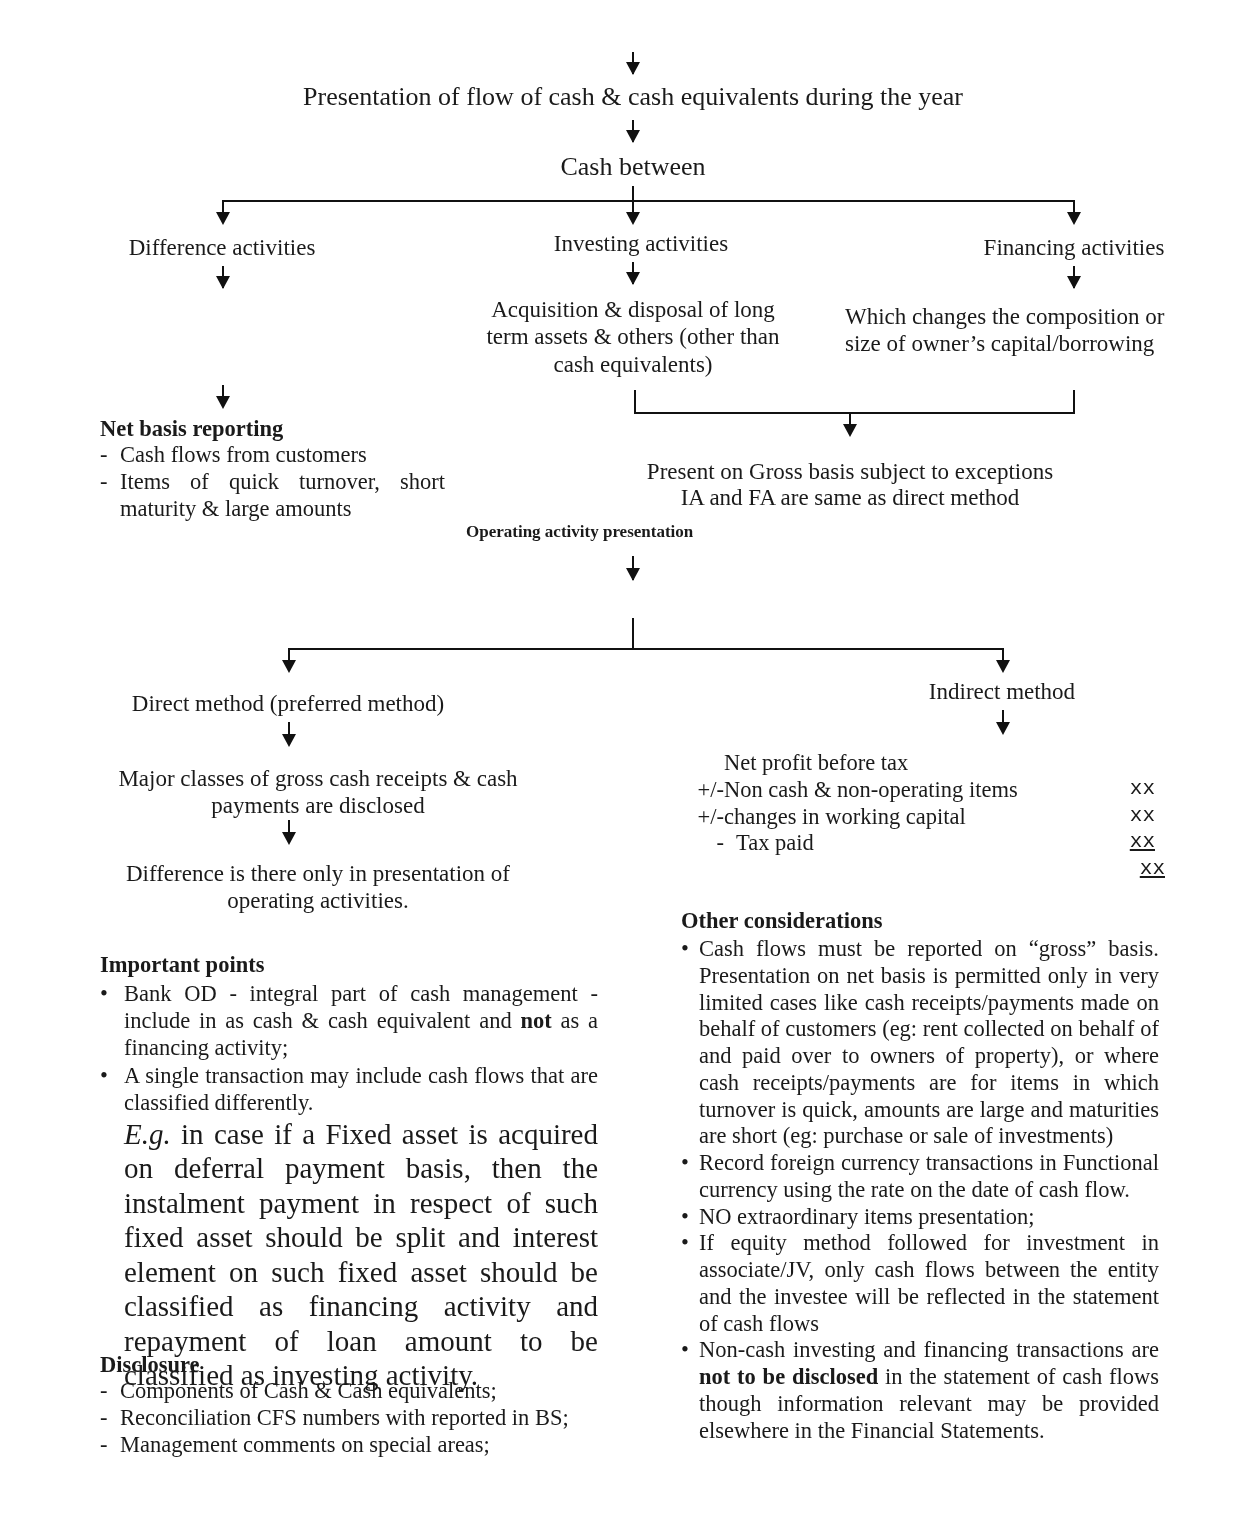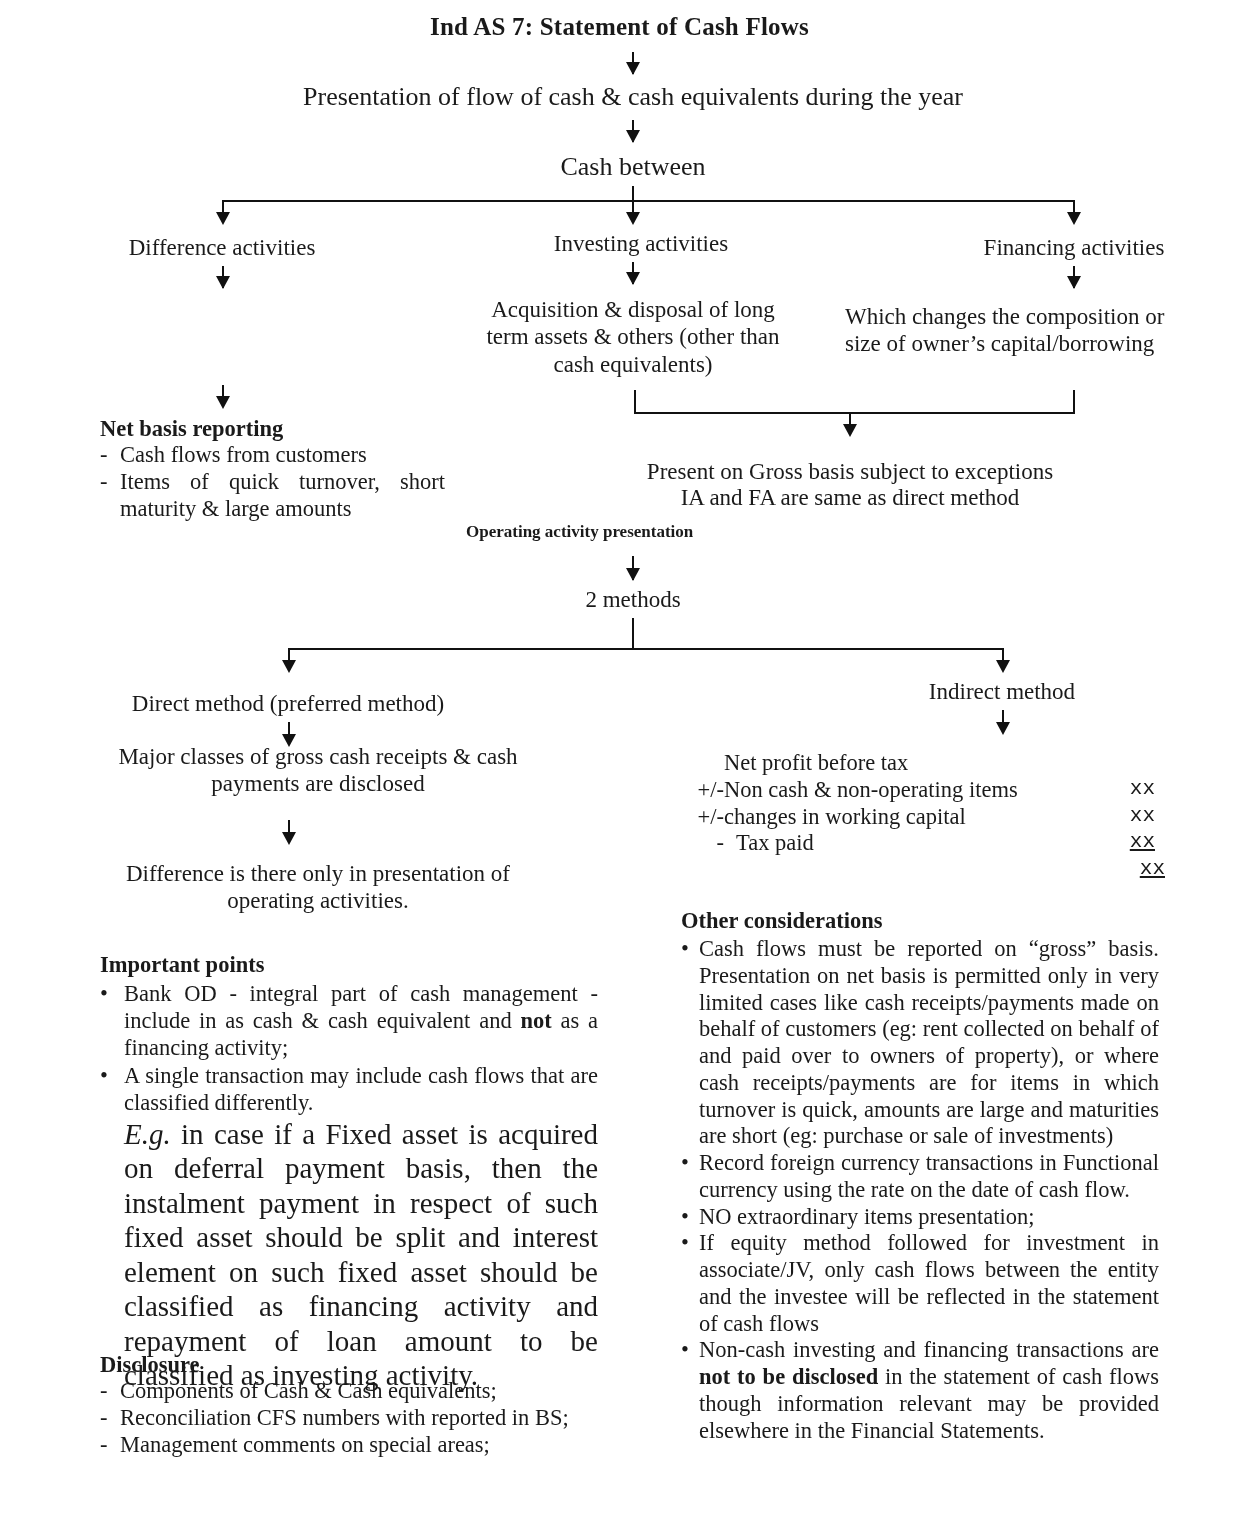--- a/index.html
+++ b/index.html
@@ -99,21 +99,20 @@
     flex: 0 0 auto;
     font-family: Liberation Mono, monospace;
   }
   .amt-val.u { text-decoration: underline; }
 </style>
 </head>
 <body>
 
 <div id="page">
 
-  <div class="tb title ctr" style="left:0; top:12px; width:1239px;">Ind AS 7: Statement of Cash Flows</div>
 
   <div class="vline" style="left:632px; top:52px; height:22px;"></div>
   <div class="ahead" style="left:626px; top:62px;"></div>
 
   <div class="tb lvl1 ctr" style="left:219px; top:82px; width:828px;">Presentation of flow of cash &amp; cash equivalents during the year</div>
 
   <div class="vline" style="left:632px; top:120px; height:22px;"></div>
   <div class="ahead" style="left:626px; top:130px;"></div>
 
   <div class="tb lvl1 ctr" style="left:433px; top:152px; width:400px;">Cash between</div>
@@ -168,35 +167,34 @@
   <div class="ahead" style="left:843px; top:424px;"></div>
 
   <div class="tb node ctr" style="left:560px; top:458px; width:580px;">Present on Gross basis subject to exceptions</div>
   <div class="tb node ctr" style="left:560px; top:484px; width:580px;">IA and FA are same as direct method</div>
 
   <div class="tb hd left" style="left:466px; top:522px; width:520px; font-size:17px;">Operating activity presentation</div>
 
   <div class="vline" style="left:632px; top:556px; height:24px;"></div>
   <div class="ahead" style="left:626px; top:568px;"></div>
 
-  <div class="tb node ctr" style="left:433px; top:586px; width:400px;">2 methods</div>
 
   <div class="vline" style="left:632px; top:618px; height:32px;"></div>
   <div class="hline" style="left:288px; top:648px; width:715px;"></div>
   <div class="vline" style="left:288px; top:648px; height:22px;"></div>
   <div class="ahead" style="left:282px; top:660px;"></div>
   <div class="vline" style="left:1002px; top:648px; height:22px;"></div>
   <div class="ahead" style="left:996px; top:660px;"></div>
 
   <div class="tb node ctr" style="left:108px; top:690px; width:360px;">Direct method (preferred method)</div>
 
   <div class="vline" style="left:288px; top:722px; height:22px;"></div>
   <div class="ahead" style="left:282px; top:734px;"></div>
 
-  <div class="tb node ctr" style="left:100px; top:743px; width:436px;">Major classes of gross cash receipts &amp; cash payments are disclosed</div>
+  <div class="tb node ctr" style="left:100px; top:765px; width:436px;">Major classes of gross cash receipts &amp; cash payments are disclosed</div>
 
   <div class="vline" style="left:288px; top:820px; height:22px;"></div>
   <div class="ahead" style="left:282px; top:832px;"></div>
 
   <div class="tb node ctr" style="left:100px; top:860px; width:436px;">Difference is there only in presentation of operating activities.</div>
 
   <div class="tb node ctr" style="left:842px; top:678px; width:320px;">Indirect method</div>
 
   <div class="vline" style="left:1002px; top:710px; height:22px;"></div>
   <div class="ahead" style="left:996px; top:722px;"></div>

